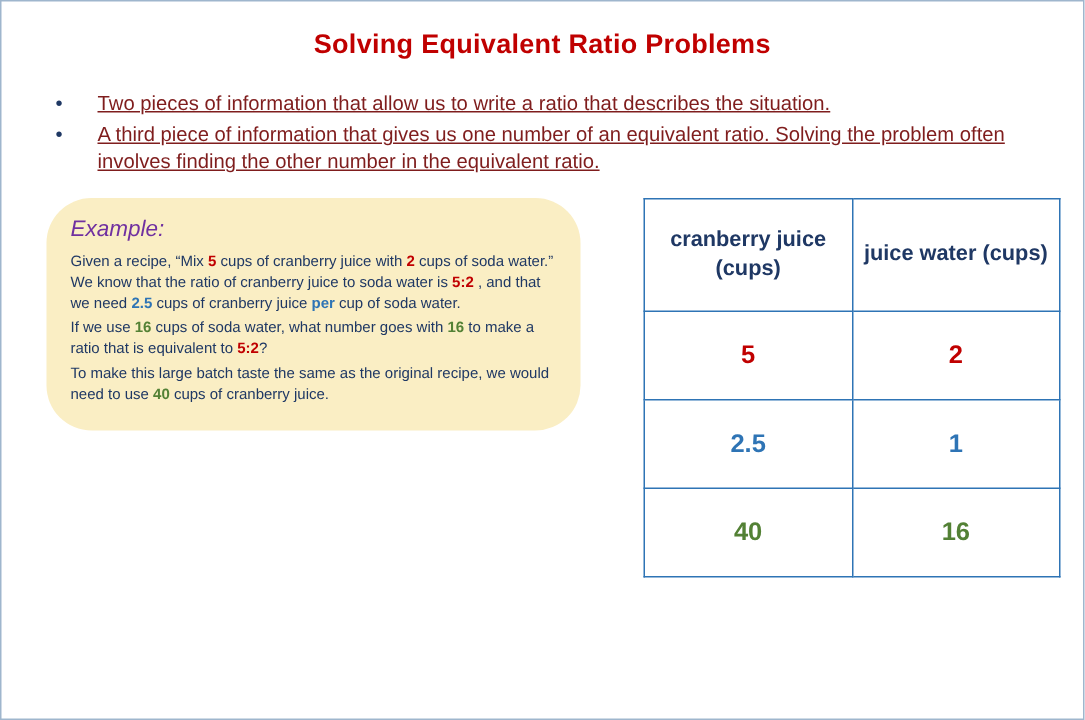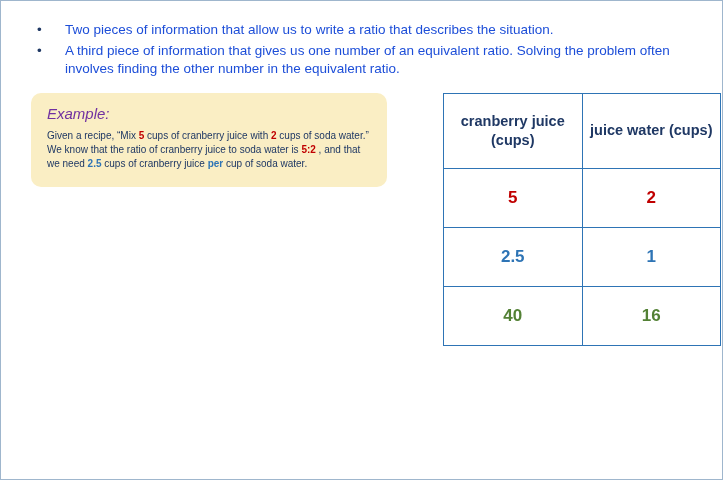--- a/index.html
+++ b/index.html
@@ -46,57 +46,58 @@
   .bullet-dot {
     width: 28px;
     flex: 0 0 28px;
     color: #1f3864;
     font-size: 13.5px;
     line-height: 1.35;
   }
   .bullet-text {
     flex: 1;
     font-size: 13.5px;
-    color: #1d4ed8;
+    color: #7f1d1d;
     line-height: 1.35;
+    text-decoration: underline;
   }
   .lower {
     position: relative;
     margin-top: 14px;
     height: 300px;
   }
   .example-box {
     position: absolute;
     left: 30px;
     top: 0;
     width: 356px;
     box-sizing: border-box;
     background: #faeec4;
-    border-radius: 10px;
+    border-radius: 30px;
     padding: 12px 16px 14px 16px;
   }
   .example-label {
     font-style: italic;
     font-size: 15px;
     color: #7030a0;
     margin-bottom: 7px;
   }
   .example-par {
     font-size: 10px;
     color: #1f3864;
     line-height: 1.42;
     margin-bottom: 2px;
   }
   .red { color: #c00000; font-weight: bold; }
   .blue { color: #2e74b5; font-weight: bold; }
   .green { color: #538135; font-weight: bold; }
 
   .table-wrap {
     position: absolute;
-    left: 442px;
+    left: 428px;
     top: 0;
     width: 262px;
   }
   table.ratio-table {
     border-collapse: collapse;
     width: 278px;
     table-layout: fixed;
   }
   table.ratio-table th,
   table.ratio-table td {
@@ -119,20 +120,21 @@
   }
   td.val-red { color: #c00000; }
   td.val-blue { color: #2e74b5; }
   td.val-green { color: #538135; }
 </style>
 </head>
 <body>
 
 <div class="page">
 
+  <div class="title">Solving Equivalent Ratio Problems</div>
 
   <div class="intro">
 
     <div class="bullet-row">
       <div class="bullet-dot">•</div>
       <div class="bullet-text">Two pieces of information that allow us to write a ratio that describes the situation.</div>
     </div>
 
     <div class="bullet-row">
       <div class="bullet-dot">•</div>
@@ -142,21 +144,27 @@
 
   <div class="lower">
 
     <div class="example-box">
       <div class="example-label">Example:</div>
 
       <div class="example-par">
         <span>Given a recipe, “Mix </span><span class="red">5</span><span> cups of cranberry juice with </span><span class="red">2</span><span> cups of soda water.” We know that the ratio of cranberry juice to soda water is </span><span class="red">5:2</span><span> , and that we need </span><span class="blue">2.5</span><span> cups of cranberry juice </span><span class="blue">per</span><span> cup of soda water.</span>
       </div>
 
+      <div class="example-par">
+        <span>If we use </span><span class="green">16</span><span> cups of soda water, what number goes with </span><span class="green">16</span><span> to make a ratio that is equivalent to </span><span class="red">5:2</span><span>?</span>
+      </div>
 
+      <div class="example-par">
+        <span>To make this large batch taste the same as the original recipe, we would need to use </span><span class="green">40</span><span> cups of cranberry juice.</span>
+      </div>
     </div>
 
     <div class="table-wrap">
       <table class="ratio-table">
         <thead>
           <tr>
             <th>cranberry juice (cups)</th>
             <th>juice water (cups)</th>
           </tr>
         </thead>

